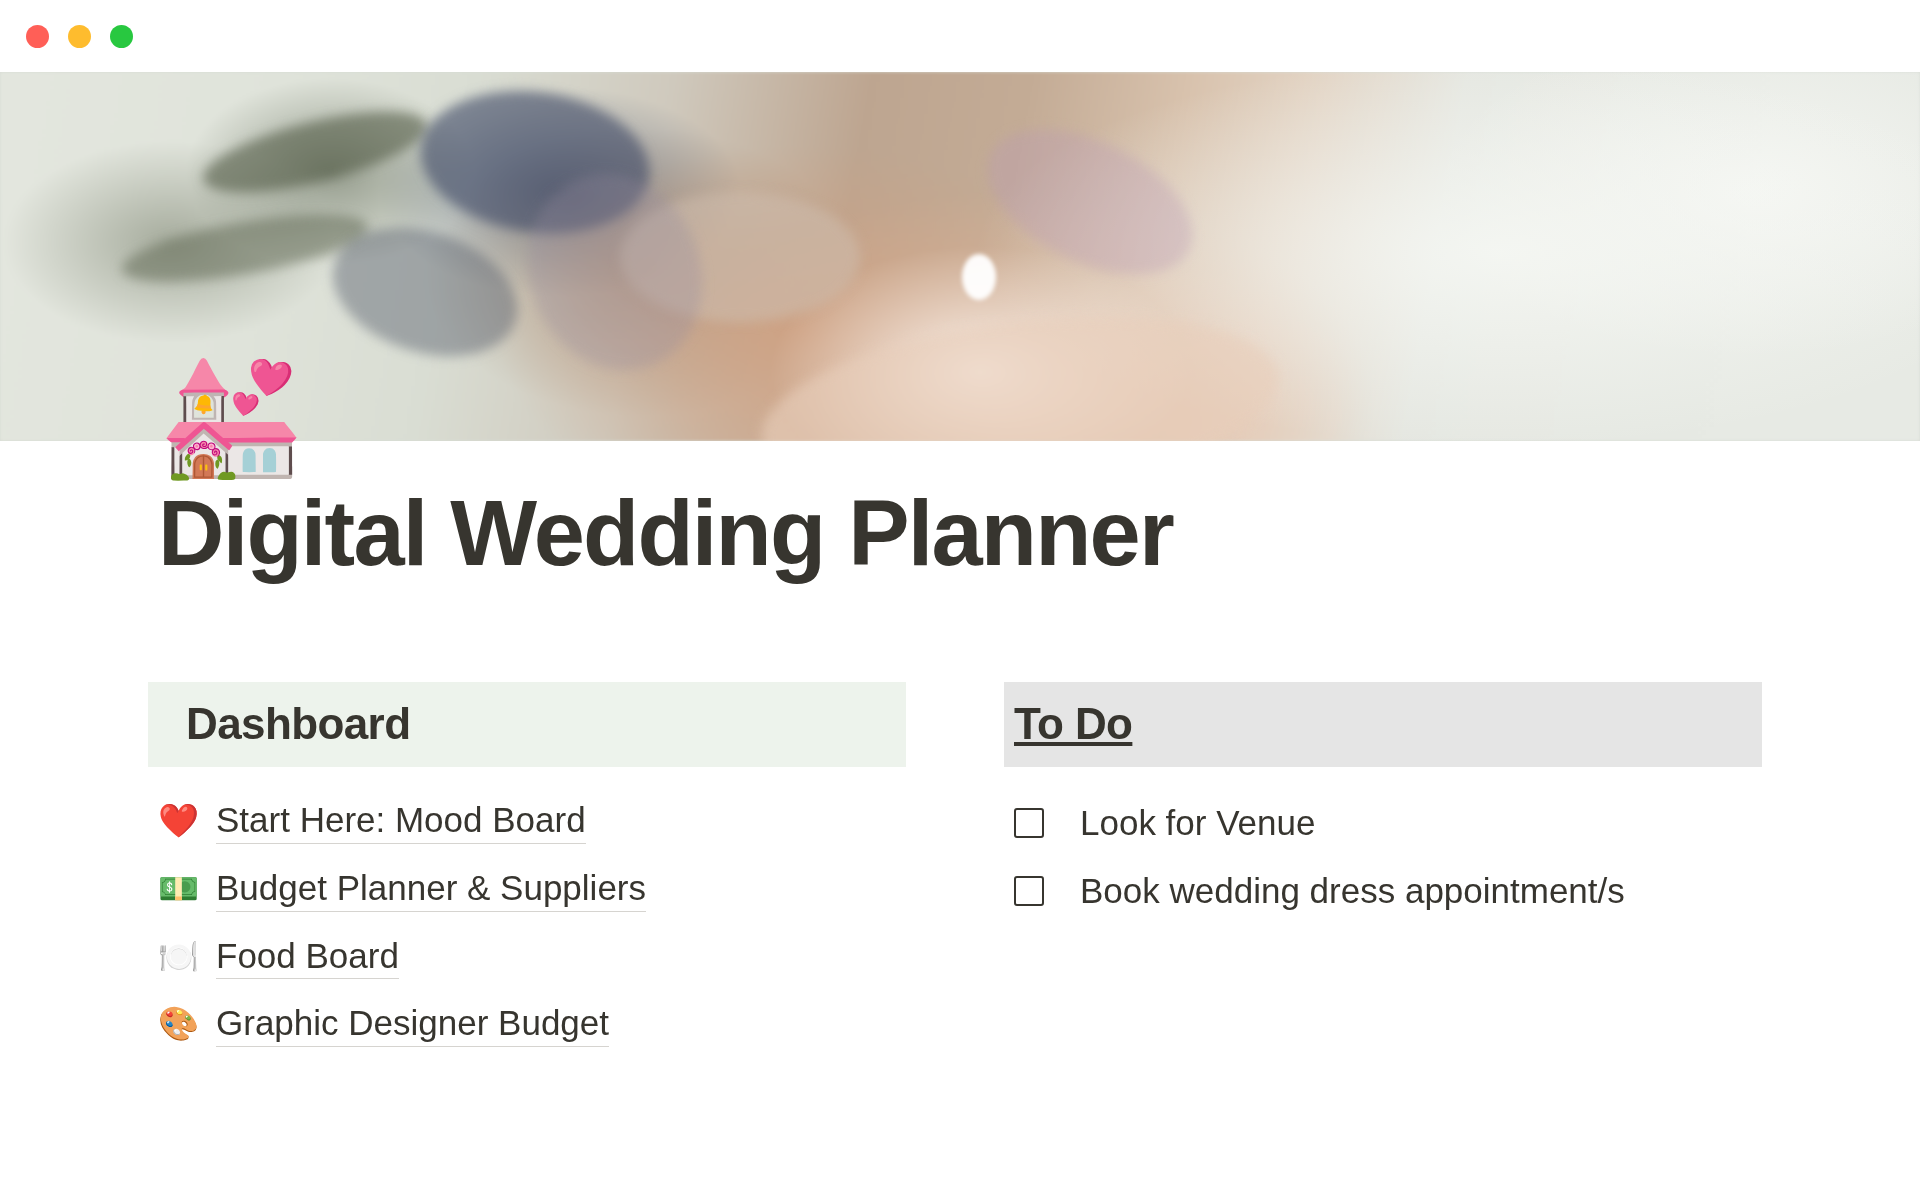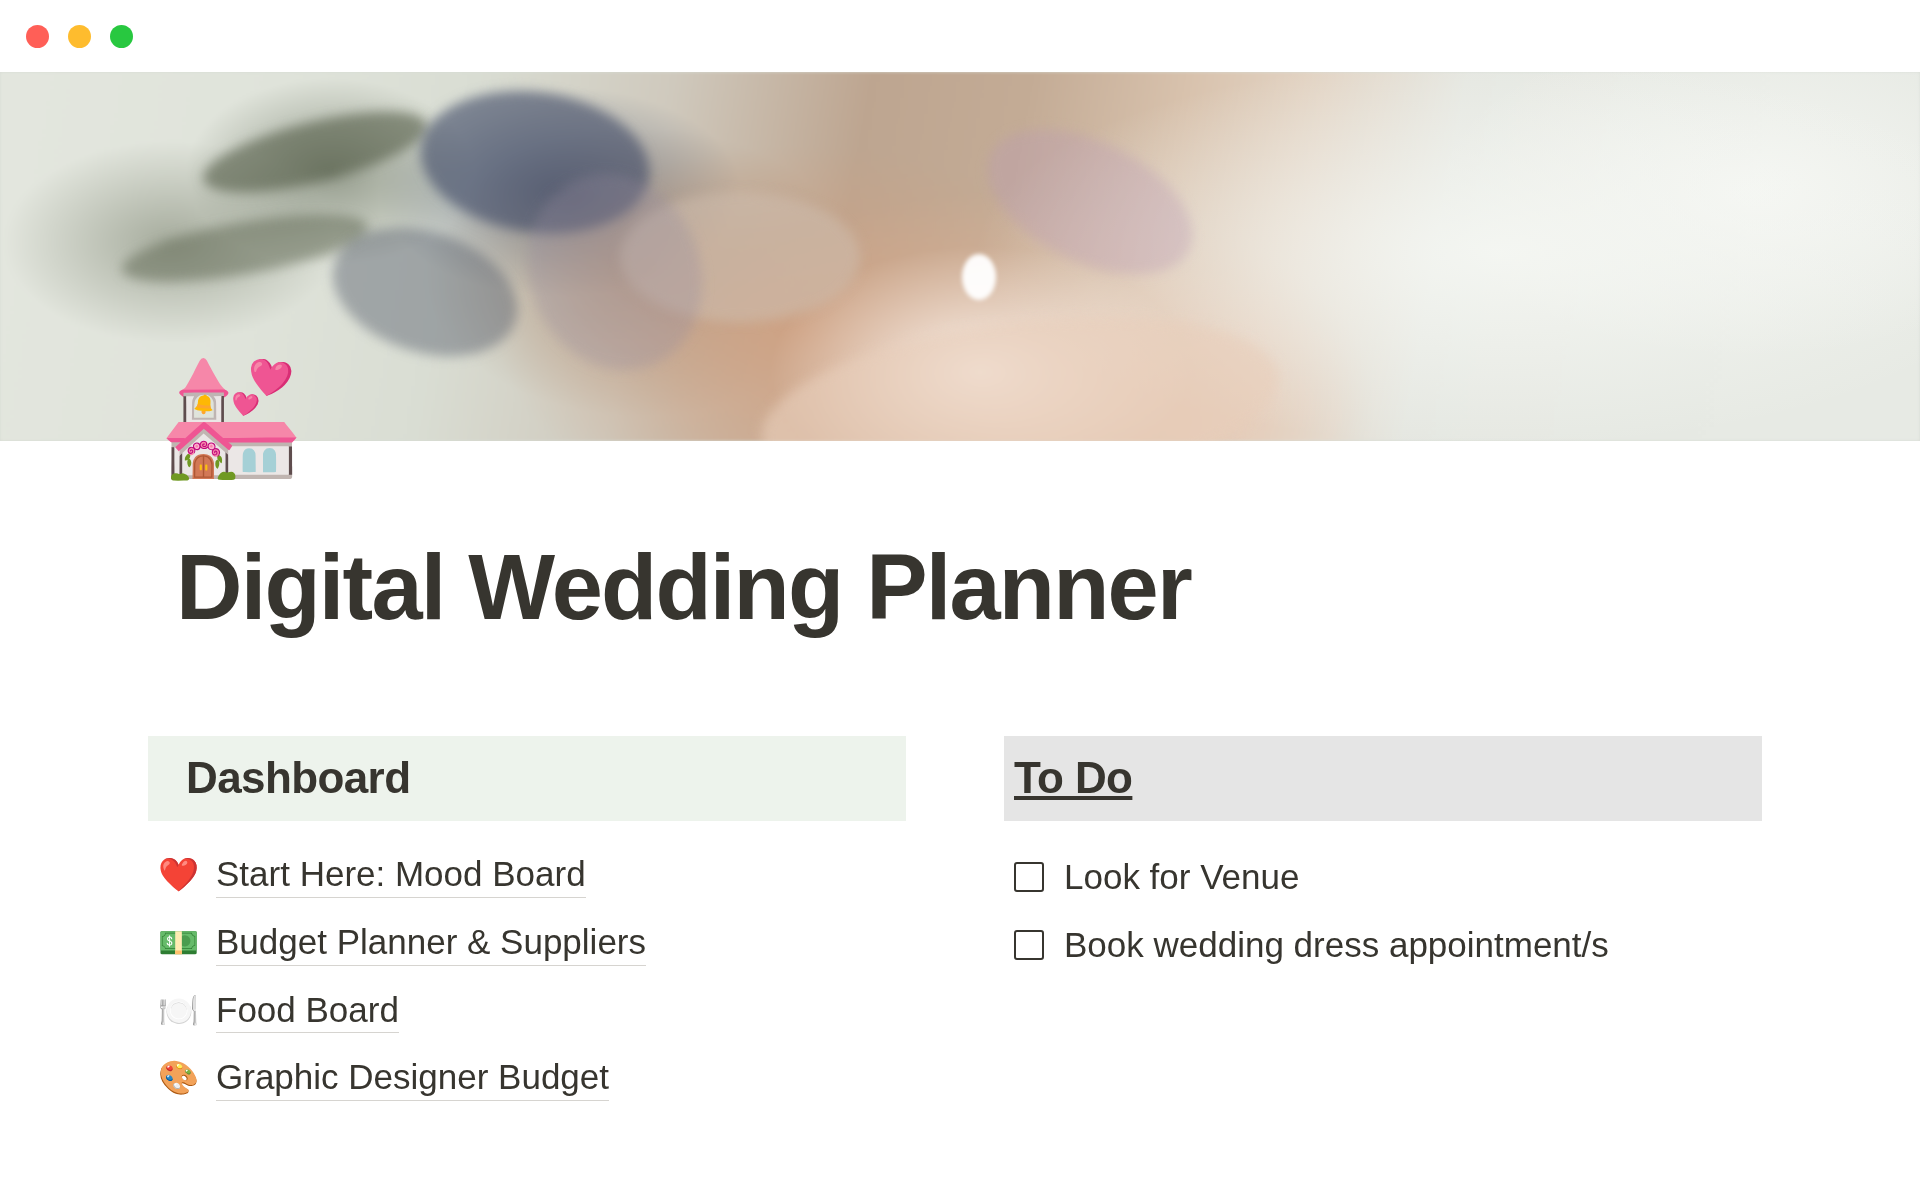--- a/index.html
+++ b/index.html
@@ -94,22 +94,21 @@
     z-index:3;
     user-select:none;
   }
 
   .page-title {
     font-size:92px;
     font-weight:700;
     letter-spacing:-1.8px;
     line-height:1;
     color:#37352f;
-    padding-top:100px;
-    margin-left:18px;
+    padding-top:46px;
   }
 
   
   .columns {
     display:flex;
     margin-top:103px;
     gap:108px;
   }
   .col { flex:1 1 0; min-width:0; }
 
@@ -145,21 +144,21 @@
     color:#37352f;
     border-bottom:1.6px solid #d6d4d0;
     cursor:pointer;
   }
 
   
   .todo-list { margin-top:22px; }
   .todo-row {
     display:flex;
     align-items:center;
-    gap:20px;
+    gap:36px;
     padding:13px 0;
   }
   .checkbox {
     flex:0 0 auto;
     width:30px; height:30px;
     border:2.5px solid #37352f;
     border-radius:3px;
     background:#ffffff;
     cursor:pointer;
   }

